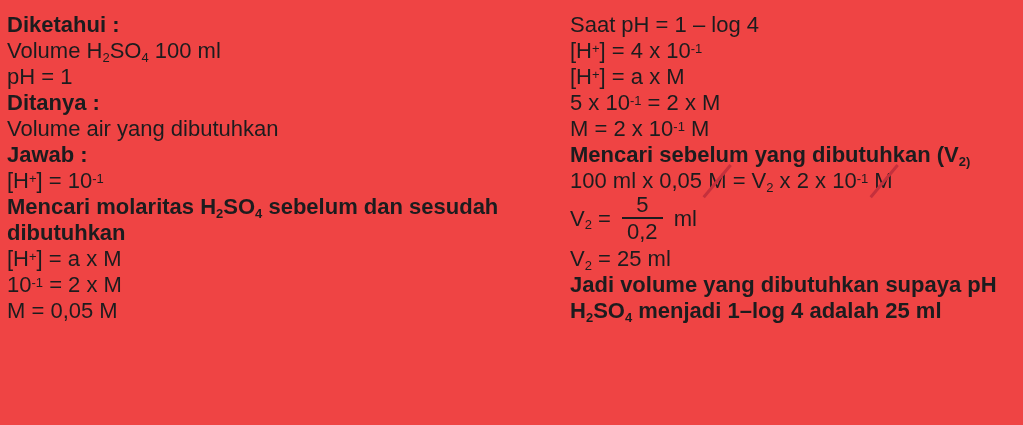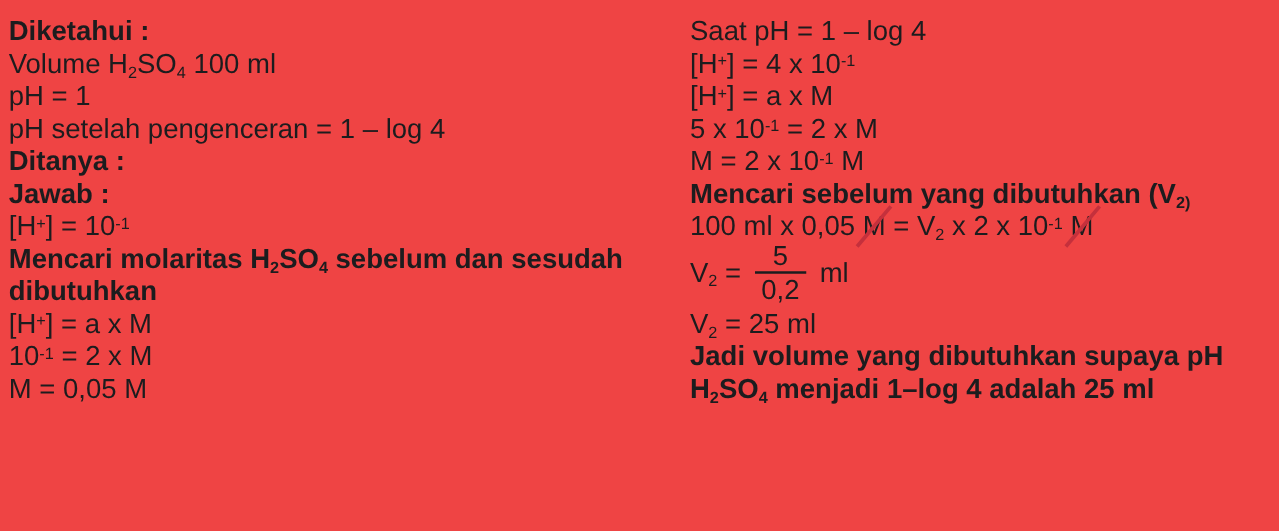--- a/index.html
+++ b/index.html
@@ -15,21 +15,21 @@
     color: #1c1c1e;
     font-family: "Liberation Sans", "DejaVu Sans", sans-serif;
     font-size: 22px;
     overflow: hidden;
   }
   .col {
     position: absolute;
     top: 12px;
   }
   .col-left  { left: 7px;   width: 550px; }
-  .col-right { left: 552px; width: 450px; }
+  .col-right { left: 570px; width: 450px; }
   .line {
     min-height: 26px;
     line-height: 26px;
     white-space: nowrap;
   }
   .line.bold { font-weight: 700; }
   sub, sup {
     font-size: 13px;
     line-height: 0;
     position: relative;
@@ -73,22 +73,22 @@
   }
 </style>
 </head>
 <body>
 
 <div class="page" style="color: rgb(28, 28, 30); background: #ef4444; padding-left: 12px;">
   <div class="col col-left">
       <div class="line bold"><span>Diketahui :</span></div>
       <div class="line"><span>Volume H</span><sub>2</sub><span>SO</span><sub>4</sub><span> 100 ml</span></div>
       <div class="line"><span>pH = 1</span></div>
-      <div class="line"><span>pH setelah pengenceran = 1 – log 4</span></div>
       <div class="line bold"><span>Ditanya :</span></div>
+      <div class="line"><span>Volume air yang dibutuhkan</span></div>
       <div class="line bold"><span>Jawab :</span></div>
       <div class="line"><span>[H</span><sup>+</sup><span>] = 10</span><sup>-1</sup></div>
       <div class="line bold"><span>Mencari molaritas H</span><sub>2</sub><span>SO</span><sub>4</sub><span> sebelum dan sesudah</span></div>
       <div class="line bold"><span>dibutuhkan</span></div>
       <div class="line"><span>[H</span><sup>+</sup><span>] = a x M</span></div>
       <div class="line"><span>10</span><sup>-1</sup><span> = 2 x M</span></div>
       <div class="line"><span>M = 0,05 M</span></div>
     </div>
   <div class="col col-right">
       <div class="line"><span>Saat pH = 1 – log 4</span></div>

